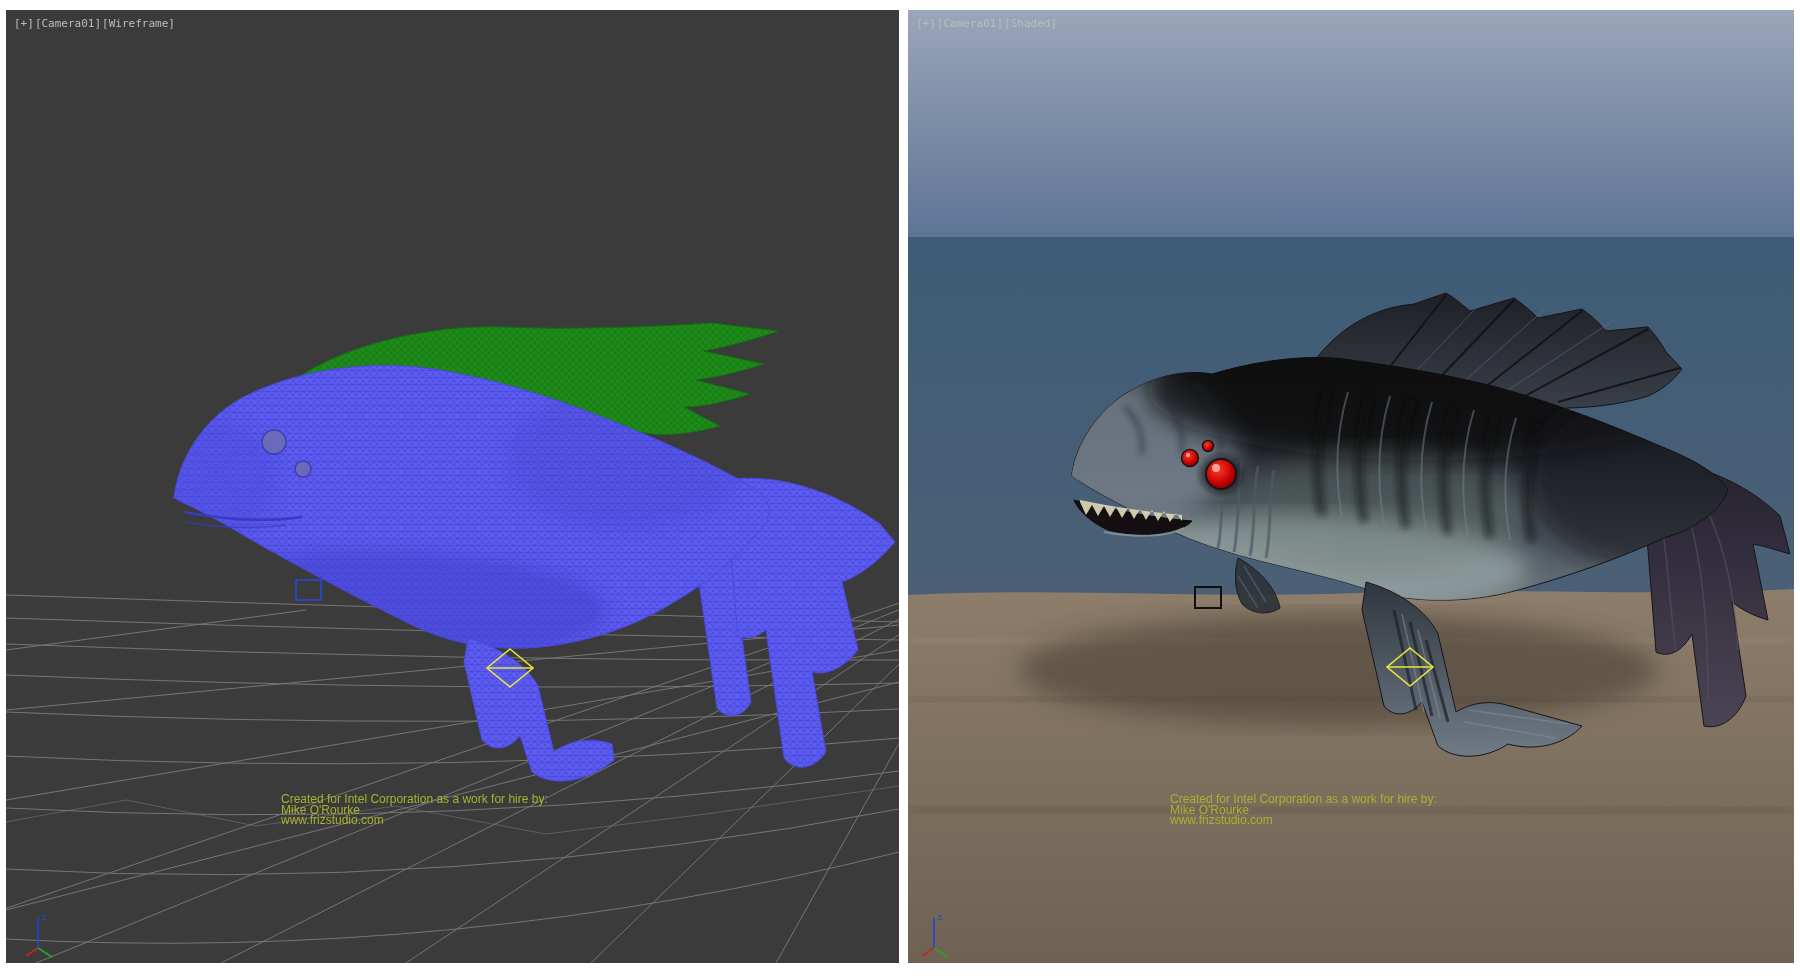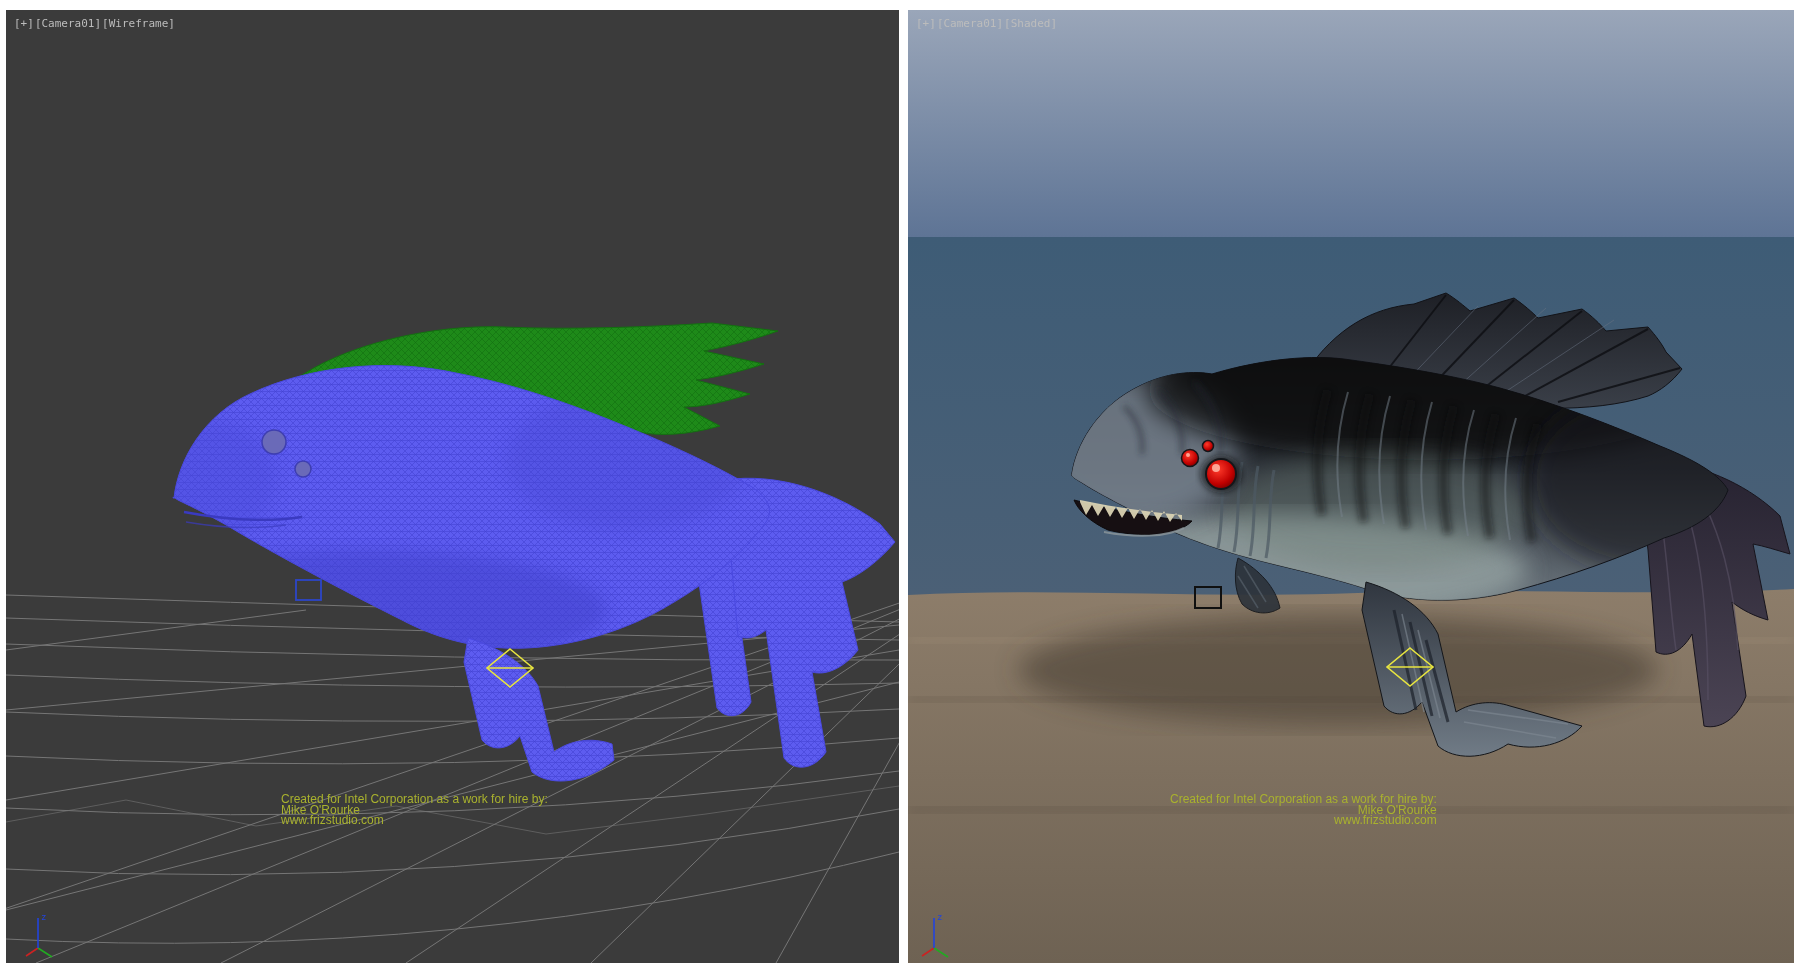--- a/index.html
+++ b/index.html
@@ -1,20 +1,20 @@
 <!DOCTYPE html>
 <html><head>
 <meta charset="utf-8">
 <style>
   html,body{margin:0;padding:0;background:#ffffff;}
   .stage{position:relative;width:1800px;height:978px;background:#ffffff;overflow:hidden;
          font-family:"Liberation Sans",sans-serif;}
   .viewport{position:absolute;top:10px;height:953px;overflow:hidden;}
   #vp-left{left:6px;width:893px;background:#3b3b3b;text-decoration:underline;}
-  #vp-right{left:908px;width:886px;background:#64799a;text-align:right;}
+  #vp-right{left:908px;width:886px;background:#64799a;}
   .viewport svg{position:absolute;left:0;top:0;}
   .vp-label{position:absolute;top:7px;left:8px;z-index:5;
             font-family:"DejaVu Sans Mono","Liberation Mono",monospace;
             font-size:11px;color:#bcbcbc;cursor:default;white-space:nowrap;}
   .vp-label span{margin-right:1px;}
   .credit{position:absolute;z-index:4;color:#a9b22e;
           font-family:"Liberation Sans",sans-serif;
           font-size:12px;line-height:10.5px;white-space:nowrap;}
   #vp-left .credit{left:275px;top:784px;}
   #vp-right .credit{left:262px;top:784px;}

